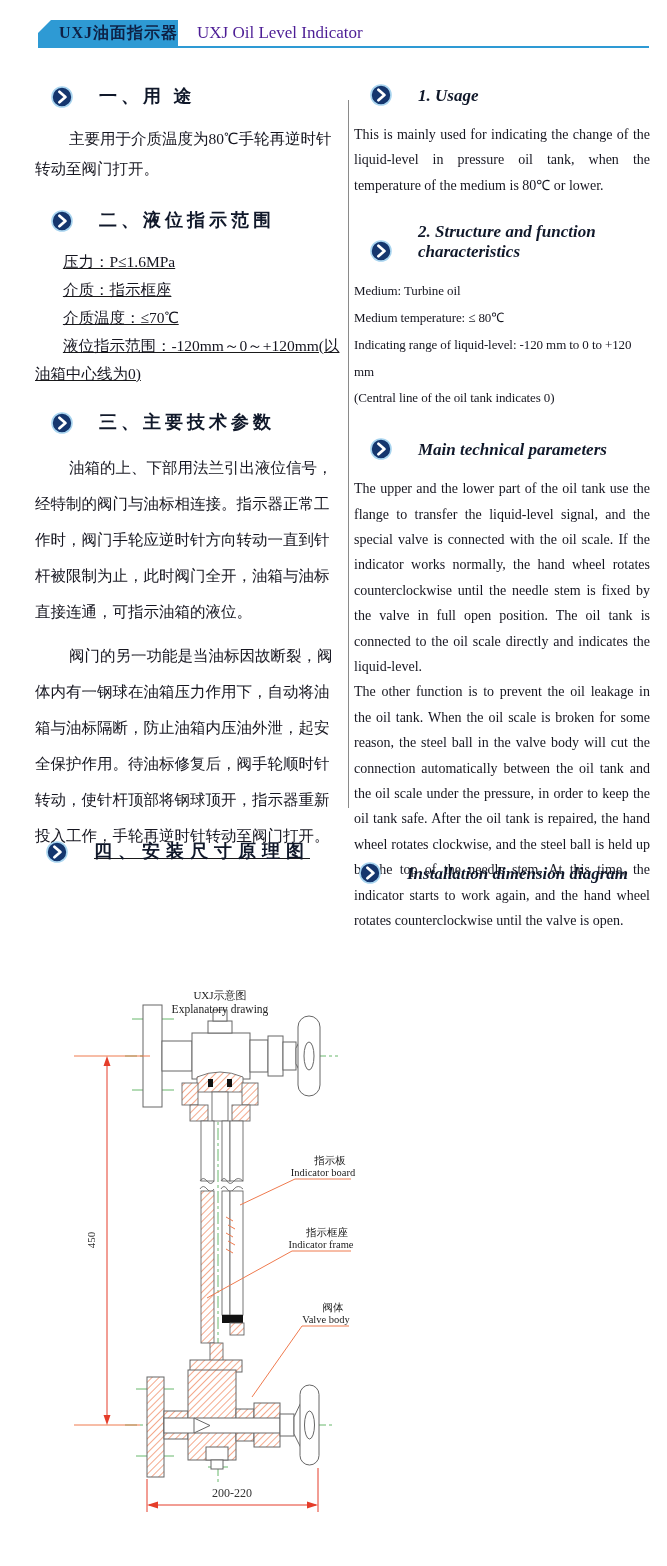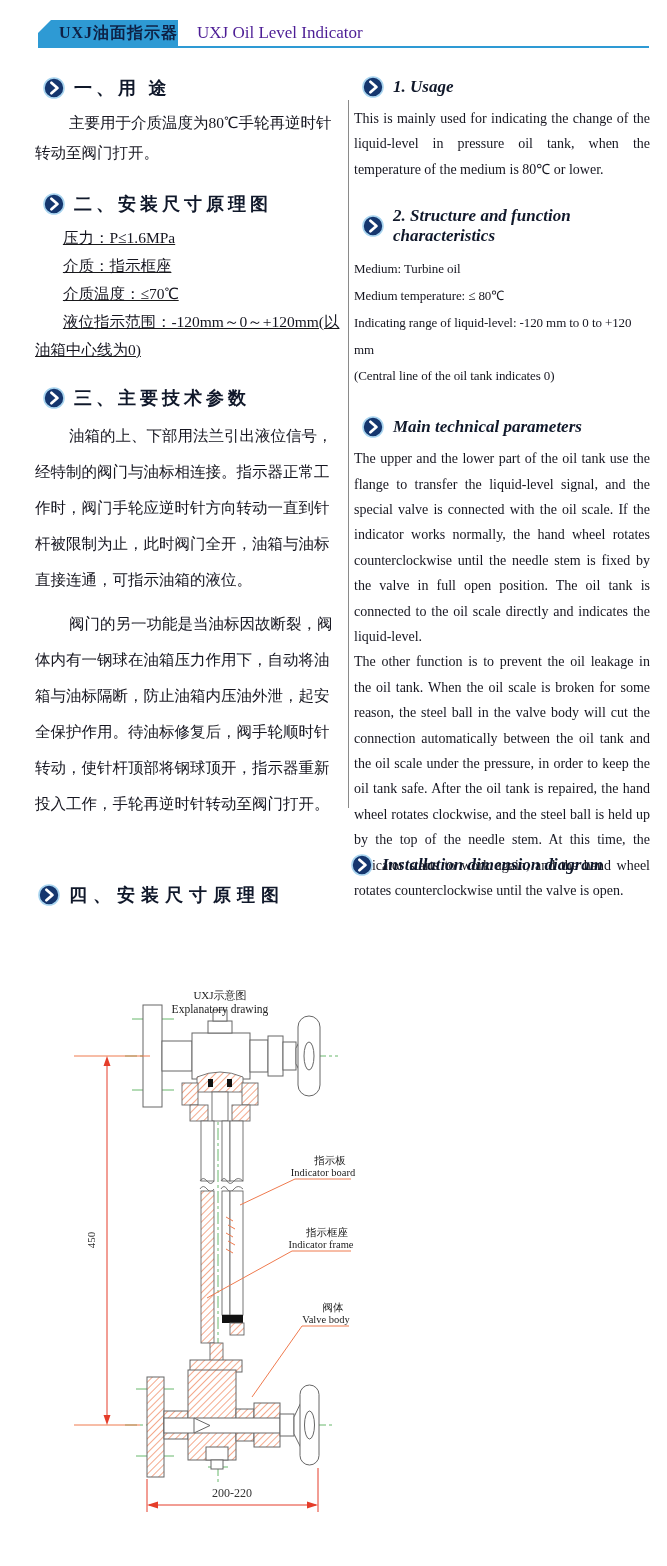--- a/index.html
+++ b/index.html
@@ -10,35 +10,35 @@
           clip-path:polygon(13px 0,100% 0,100% 100%,0 100%,0 13px);
           display:flex;align-items:center;justify-content:flex-end;}
   .banner span{font-size:16px;font-weight:bold;color:#0e2145;letter-spacing:1px;}
   .header-en{position:absolute;left:197px;top:23px;font-size:17px;color:#4c1d95;}
   .header-rule{position:absolute;left:38px;top:46px;width:611px;height:2px;background:#2e9ad4;}
   
   .divider{position:absolute;left:348px;top:100px;width:1px;height:708px;background:#8a8a8a;}
   .col-left{position:absolute;left:35px;top:68px;width:305px;}
   .col-right{position:absolute;left:354px;top:68px;width:296px;}
   
-  .sec-head{display:flex;align-items:center;gap:9px;margin:8px;}
+  .sec-head{display:flex;align-items:flex-end;gap:26px;margin:16px;}
   .cn-head-text{font-size:18px;font-weight:bold;letter-spacing:4px;color:#10182a;}
   .en-head-text{font-size:17px;font-weight:bold;font-style:italic;color:#10182a;}
   .ico{flex:0 0 auto;width:22px;height:22px;line-height:0;}
   
   .cn-p{font-size:15.5px;line-height:30px;text-indent:2.2em;margin:8px 0 0 0;color:#15151f;}
   .cn-p.wide{line-height:36px;}
   .cn-list{margin-top:0;text-decoration:underline;}
   .cn-list div{font-size:15.5px;line-height:28px;text-indent:1.8em;color:#15151f;}
   .mt24{margin-top:24px;} .mt22{margin-top:22px;} .mt26{margin-top:26px;}
   .en-p{font-size:14px;line-height:25.4px;text-align:justify;margin:8px 0 0 0;color:#15151f;}
   .en-list{margin-top:10px;}
   .en-list div{font-size:13px;line-height:26.8px;letter-spacing:-0.1px;color:#15151f;}
   
-  .sec4-left{position:absolute;left:30px;top:875px;}
+  .sec4-left{position:absolute;left:30px;top:823px;text-decoration:underline;}
   .sec4-right{position:absolute;left:343px;top:846px;}
   .sec4-left .cn-head-text{letter-spacing:6px;}
   
   .diagram{position:absolute;left:70px;top:985px;width:300px;height:560px;}
   svg text{font-family:"Liberation Serif",serif;}
 </style>
 </head>
 <body>
 
 <div class="page">
@@ -60,21 +60,21 @@
       <span class="cn-head-text">一、用 途</span>
     </div>
     <p class="cn-p">主要用于介质温度为80℃手轮再逆时针转动至阀门打开。</p>
 
     <div class="sec-head mt24">
       <span class="ico"><svg width="22" height="22" viewBox="0 0 22 22">
             <circle cx="11" cy="11" r="10" fill="#15366e"></circle>
             <circle cx="11" cy="11" r="10" fill="none" stroke="#a8d4ef" stroke-width="1.6"></circle>
             <path d="M8.4,5.8 L14.4,11 L8.4,16.2" fill="none" stroke="#fff" stroke-width="2.8" stroke-linecap="round" stroke-linejoin="round"></path>
           </svg></span>
-      <span class="cn-head-text">二、安装尺寸原理图</span>
+      <span class="cn-head-text">二、液位指示范围</span>
     </div>
     <div class="cn-list">
       <div>压力：P≤1.6MPa</div>
       <div>介质：指示框座</div>
       <div>介质温度：≤70℃</div>
       <div>液位指示范围：-120mm～0～+120mm(以油箱中心线为0)</div>
     </div>
 
     <div class="sec-head mt22">
       <span class="ico"><svg width="22" height="22" viewBox="0 0 22 22">

